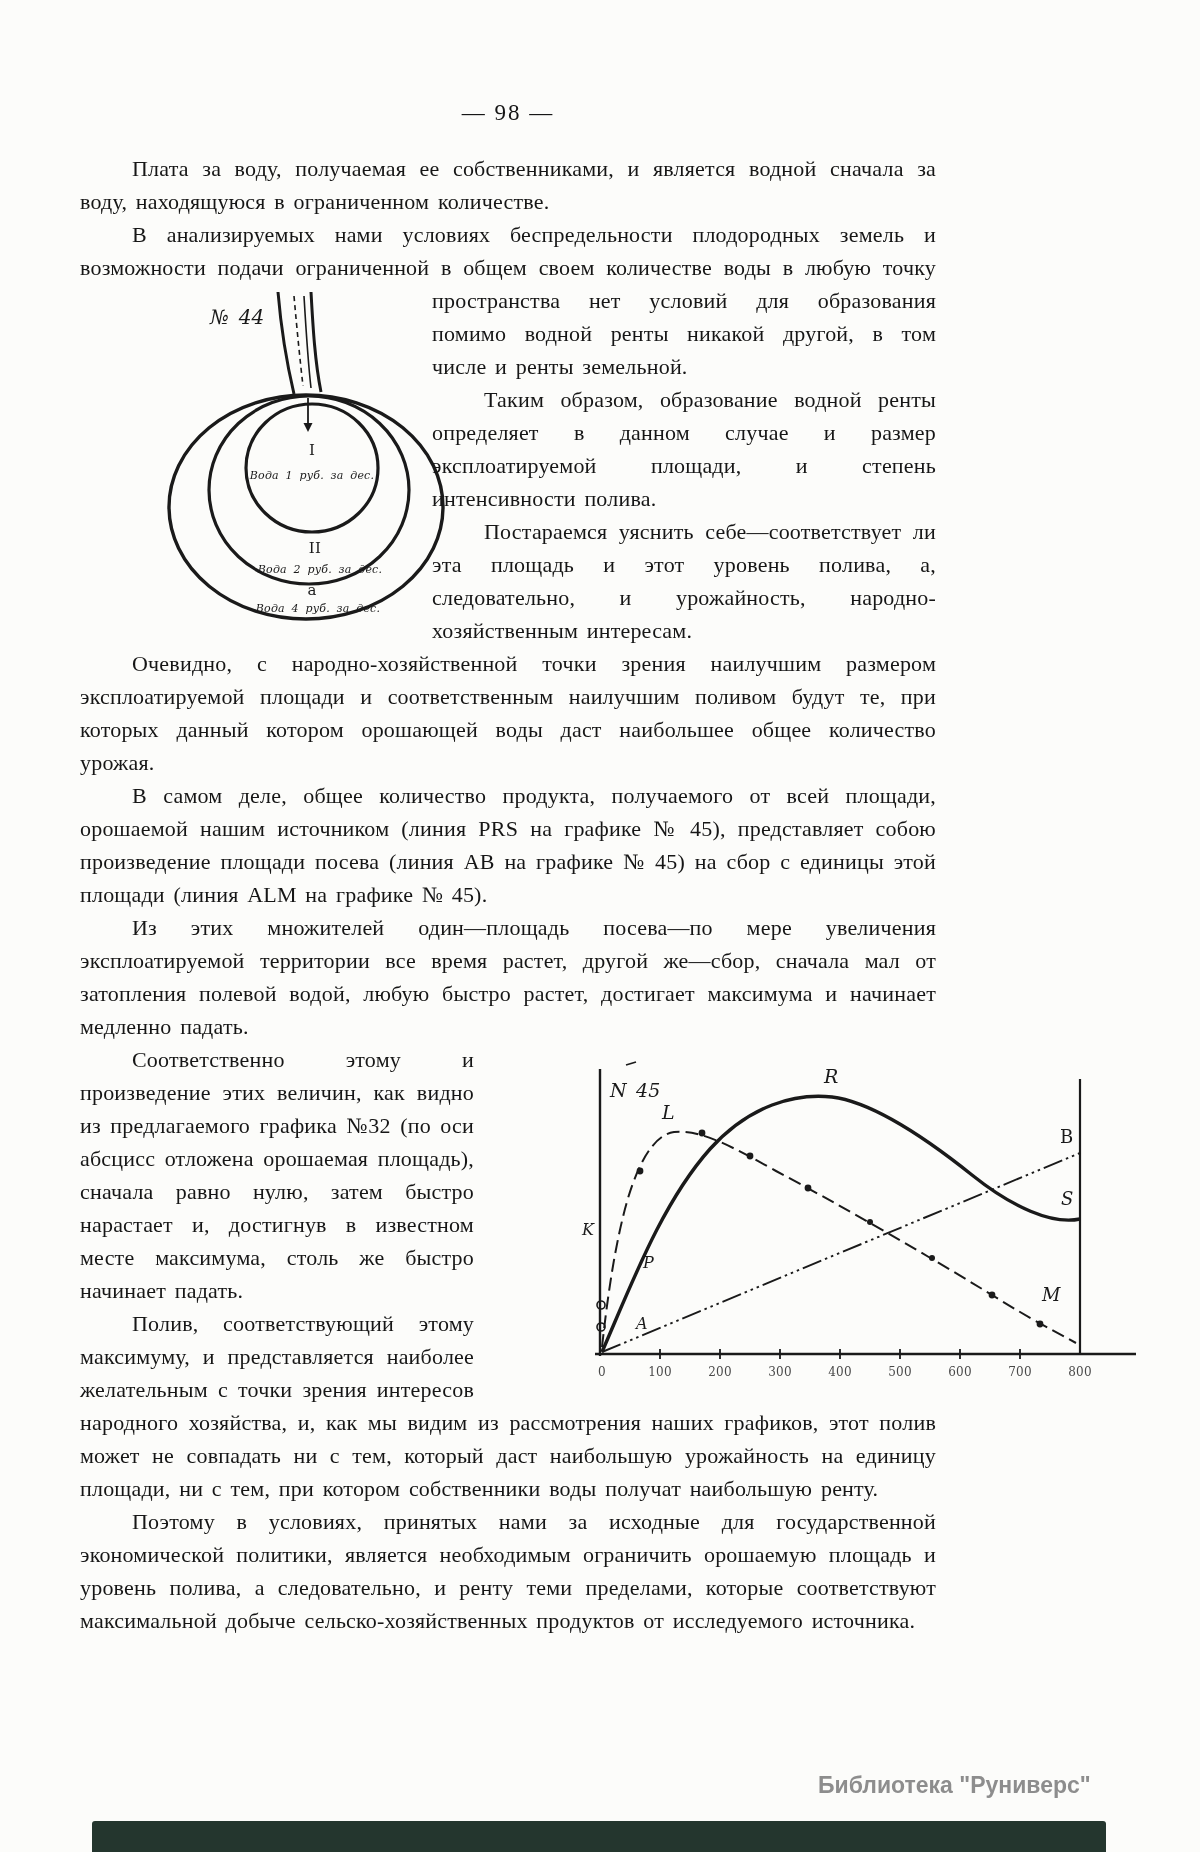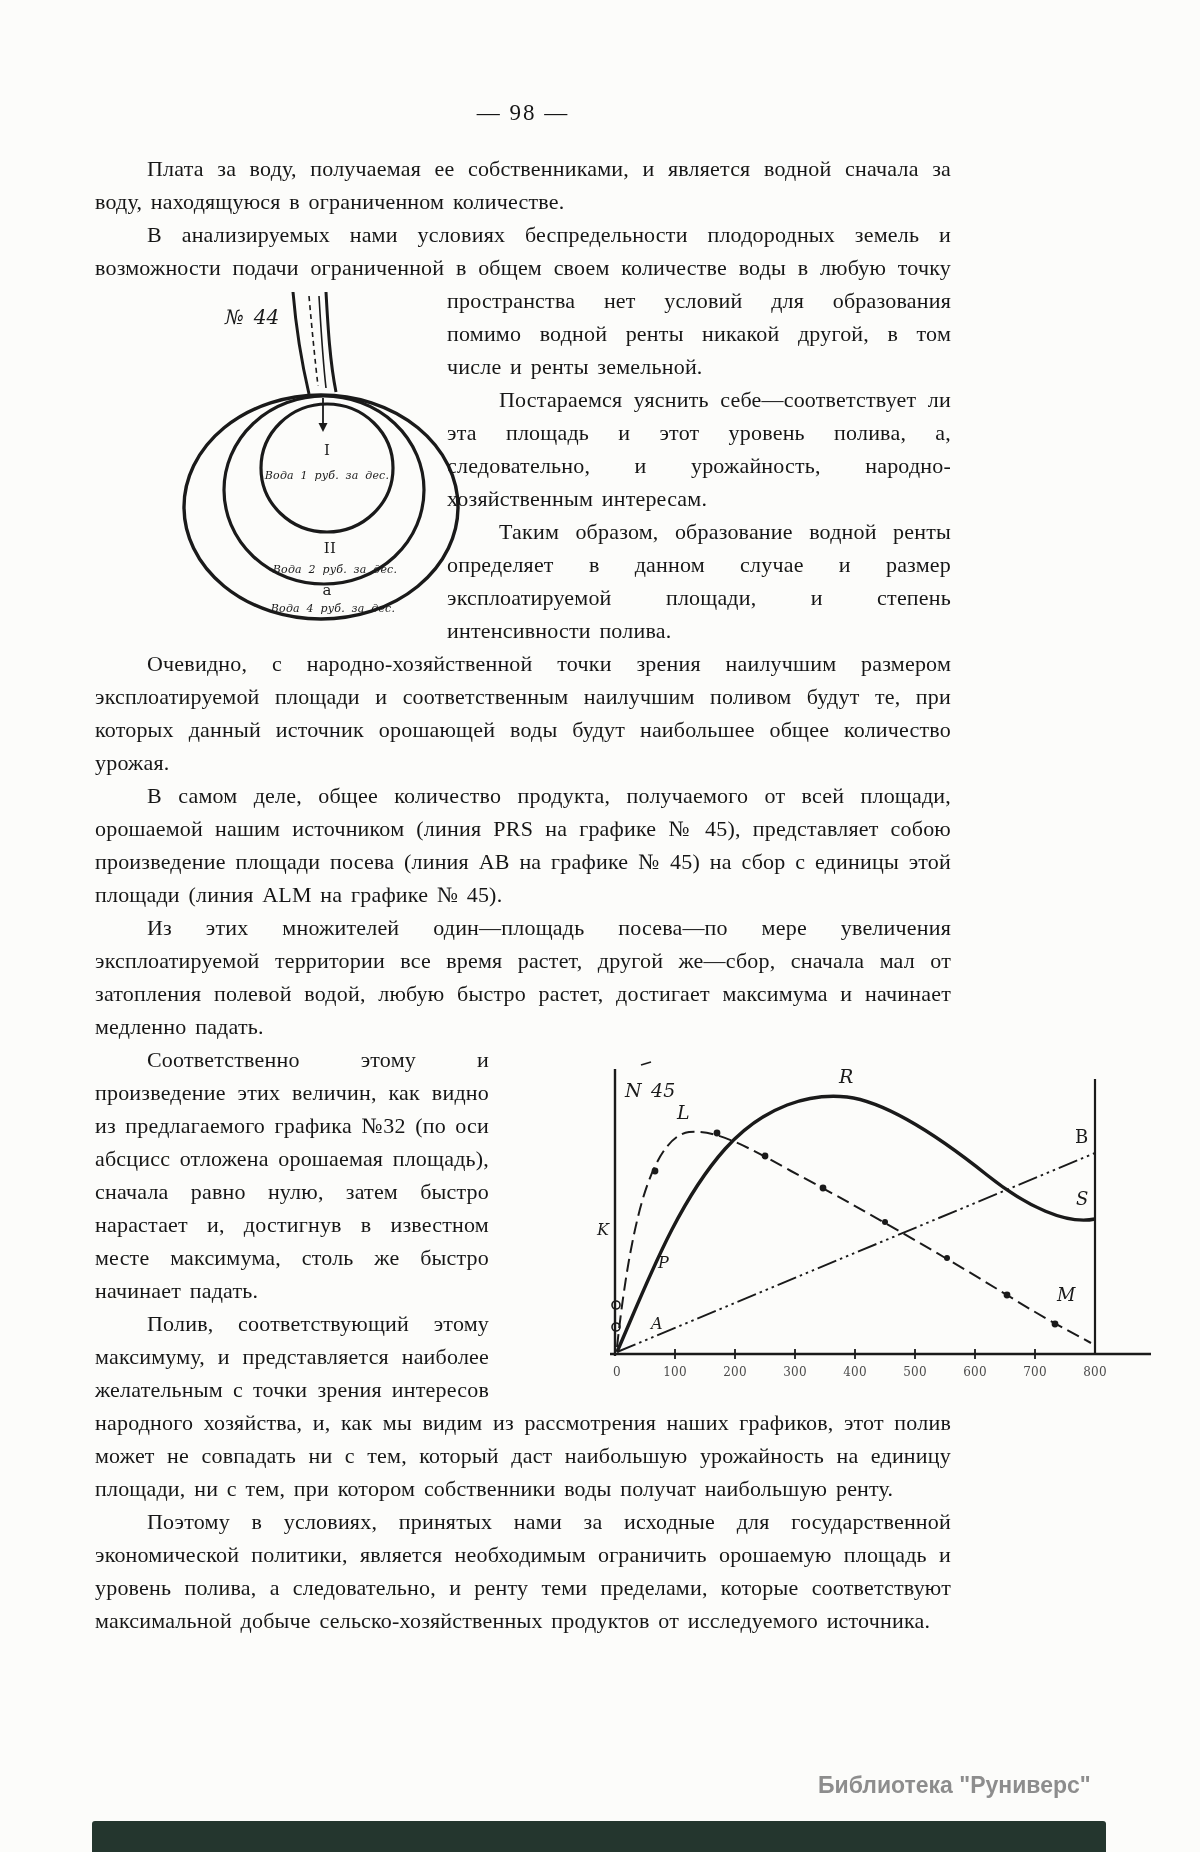--- a/index.html
+++ b/index.html
@@ -8,21 +8,21 @@
     position:relative;
     width:1200px;height:1852px;
     margin:0 auto;
     background:#fcfcfa;
     overflow:hidden;
     font-family:"Liberation Serif","DejaVu Serif",serif;
     color:#161616;
   }
   .content{
     position:absolute;
-    left:95px;top:100px;
+    left:80px;top:100px;
     width:856px;
   }
   .pageno{
     text-align:center;
     font-size:23px;
     letter-spacing:2px;
     margin-bottom:26px;
   }
   p.bodytext{
     margin:0;
@@ -91,23 +91,23 @@
         <ellipse class="sketch" stroke-width="3.4" cx="154" cy="217" rx="137" ry="112"></ellipse>
 
         <text x="160" y="165" font-size="15" text-anchor="middle" fill="#1a1a1a">I</text>
         <text x="160" y="189" font-size="11" text-anchor="middle" class="handlbl" fill="#1a1a1a">Вода 1 руб. за дес.</text>
         <text x="163" y="263" font-size="15" text-anchor="middle" fill="#1a1a1a">II</text>
         <text x="168" y="283" font-size="11" text-anchor="middle" class="handlbl" fill="#1a1a1a">Вода 2 руб. за дес.</text>
         <text x="160" y="305" font-size="15" text-anchor="middle" fill="#1a1a1a">а</text>
         <text x="166" y="322" font-size="11" text-anchor="middle" class="handlbl" fill="#1a1a1a">Вода 4 руб. за дес.</text>
       </svg></span><span>нет условий для образования помимо водной ренты никакой другой, в том числе и ренты земельной.</span></p>
 
+    <p class="bodytext">Таким образом, образование водной ренты определяет в данном случае и размер эксплоатируемой площади, и степень интенсивности полива.</p>
     <p class="bodytext">Постараемся уяснить себе—соответствует ли эта площадь и этот уровень полива, а, следовательно, и урожайность, народно-хозяйственным интересам.</p>
-    <p class="bodytext">Таким образом, образование водной ренты определяет в данном случае и размер эксплоатируемой площади, и степень интенсивности полива.</p>
-    <p class="bodytext">Очевидно, с народно-хозяйственной точки зрения наилучшим размером эксплоатируемой площади и соответственным наилучшим поливом будут те, при которых данный источник орошающей воды будут наибольшее общее количество урожая.</p>
+    <p class="bodytext">Очевидно, с народно-хозяйственной точки зрения наилучшим размером эксплоатируемой площади и соответственным наилучшим поливом будут те, при которых данный котором орошающей воды даст наибольшее общее количество урожая.</p>
     <p class="bodytext">В самом деле, общее количество продукта, получаемого от всей площади, орошаемой нашим источником (линия PRS на графике № 45), представляет собою произведение площади посева (линия АВ на графике № 45) на сбор с единицы этой площади (линия ALM на графике № 45).</p>
     <p class="bodytext">Из этих множителей один—площадь посева—по мере увеличения эксплоатируемой территории все время растет, другой же—сбор, сначала мал от затопления полевой водой, любую быстро растет, достигает максимума и начинает медленно падать.</p>
 
     <p class="bodytext"><span class="fig45-float"><svg width="600" height="345" viewBox="0 0 600 345">
 
         <line class="sketch" stroke-width="2.4" x1="60" y1="16" x2="60" y2="303"></line>
         <line class="sketch" stroke-width="2.6" x1="55" y1="301" x2="596" y2="301"></line>
         <line class="sketch" stroke-width="2.2" x1="540" y1="26" x2="540" y2="301"></line>
         <line class="sketch" stroke-width="1.6" x1="86" y1="12" x2="96" y2="9"></line>
 

